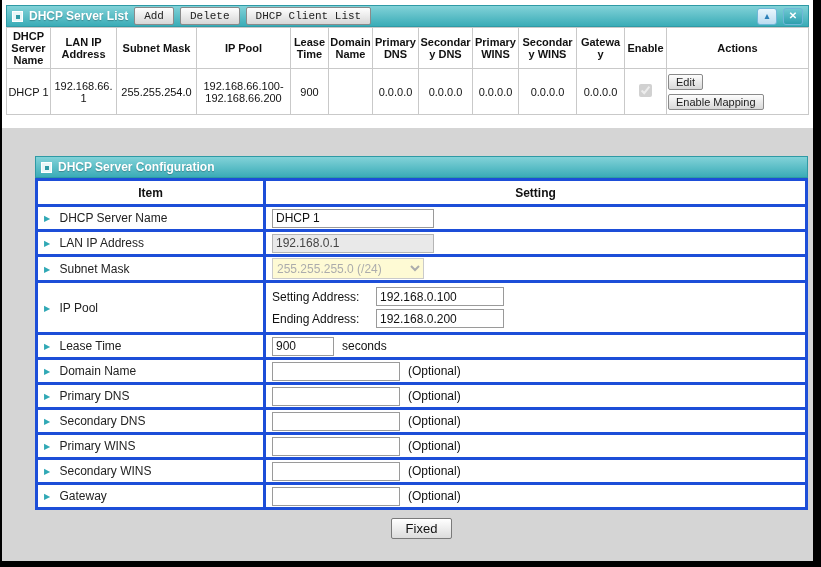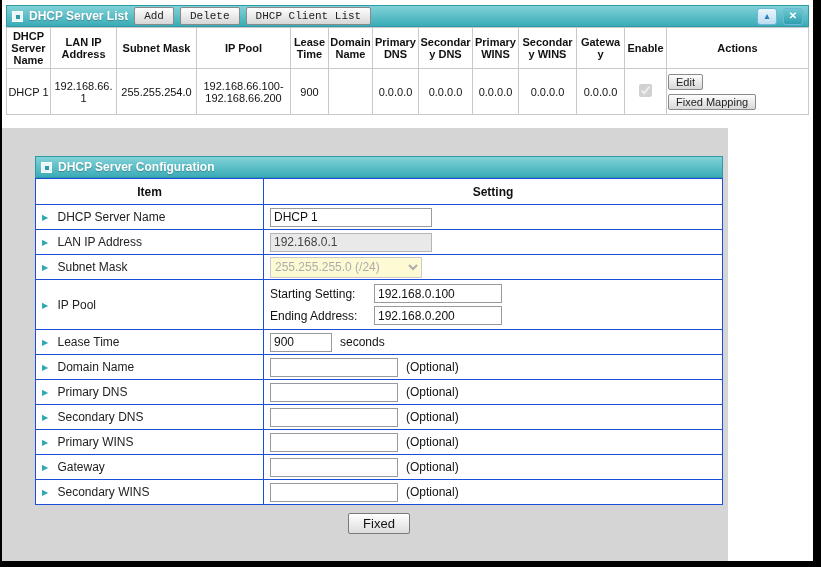--- a/index.html
+++ b/index.html
@@ -88,31 +88,31 @@
     border-radius:2px;
     cursor:pointer;
     margin:1px 0;
     white-space:nowrap;
   }
   .actions-stack { display:flex; flex-direction:column; align-items:flex-start; gap:2px; }
 
   
   .gray-area {
     position:absolute; left:0; top:128px;
-    width:726px; height:433px;
+    width:811px; height:433px;
     background:#d5d5d5;
     padding:28px 5px 0 33px;
   }
   .config-panel { background:#fff; }
   table.cfg-table {
     width:100%; border-collapse:collapse; table-layout:fixed;
     background:#fff;
   }
   table.cfg-table th, table.cfg-table td {
-    border:1px solid #1d4ed8;
+    border:3px solid #1d4ed8;
     font-size:12px; color:#111;
   }
   table.cfg-table th { font-weight:bold; text-align:center; height:26px; }
   table.cfg-table td { height:25px; padding:1px 6px; }
   td.item-cell { padding-left:8px; }
   .bullet { color:#2fa8b5; font-size:8px; margin-right:6px; vertical-align:1px; }
   .item-label { font-size:12px; color:#222; }
 
   input[type="text"] {
     font-family:"Liberation Sans",sans-serif;
@@ -213,21 +213,21 @@
           <td>0.0.0.0</td>
           <td>0.0.0.0</td>
           <td>0.0.0.0</td>
           <td>0.0.0.0</td>
           <td>
             <input type="checkbox" disabled="" checked="true" style="">
           </td>
           <td class="actions-cell">
             <div class="actions-stack">
               <button class="row-btn">Edit</button>
-              <button class="row-btn">Fixed Mapping</button>
+              <button class="row-btn">Enable Mapping</button>
             </div>
           </td>
         </tr>
       </tbody>
     </table>
   </div>
 
   <div class="gray-area">
     <div class="config-panel">
       <div class="panel-header">
@@ -276,21 +276,21 @@
               </select>
             </td>
           </tr>
           <tr>
             <td class="item-cell">
               <span class="bullet">▶</span>
               <span class="item-label">IP Pool</span>
             </td>
             <td>
               <div class="pool-line">
-                <span class="pool-label">Starting Setting:</span>
+                <span class="pool-label">Setting Address:</span>
                 <input type="text" class="w-pool" value="192.168.0.100" style="">
               </div>
               <div class="pool-line">
                 <span class="pool-label">Ending Address:</span>
                 <input type="text" class="w-pool" value="192.168.0.200" style="">
               </div>
             </td>
           </tr>
           <tr>
             <td class="item-cell">
@@ -333,30 +333,30 @@
               <span class="bullet">▶</span>
               <span class="item-label">Primary WINS</span>
             </td>
             <td>
               <input type="text" class="w-opt" style=""><span class="suffix">(Optional)</span>
             </td>
           </tr>
           <tr>
             <td class="item-cell">
               <span class="bullet">▶</span>
+              <span class="item-label">Secondary WINS</span>
+            </td>
+            <td>
+              <input type="text" class="w-opt" style=""><span class="suffix">(Optional)</span>
+            </td>
+          </tr>
+          <tr>
+            <td class="item-cell">
+              <span class="bullet">▶</span>
               <span class="item-label">Gateway</span>
-            </td>
-            <td>
-              <input type="text" class="w-opt" style=""><span class="suffix">(Optional)</span>
-            </td>
-          </tr>
-          <tr>
-            <td class="item-cell">
-              <span class="bullet">▶</span>
-              <span class="item-label">Secondary WINS</span>
             </td>
             <td>
               <input type="text" class="w-opt" style=""><span class="suffix">(Optional)</span>
             </td>
           </tr>
         </tbody>
       </table>
     </div>
 
     <div class="save-bar">

